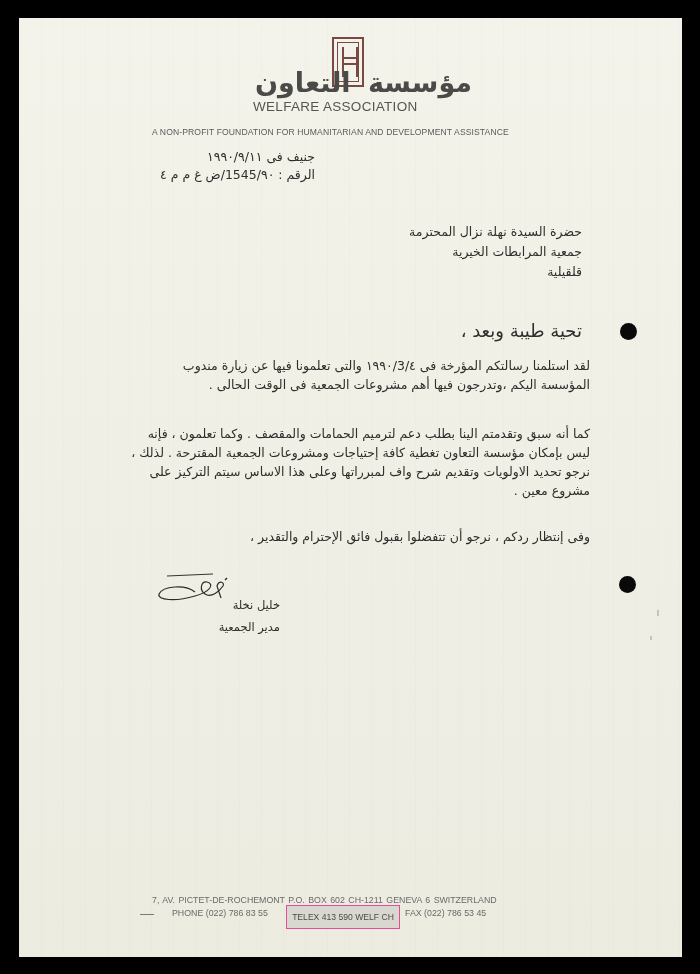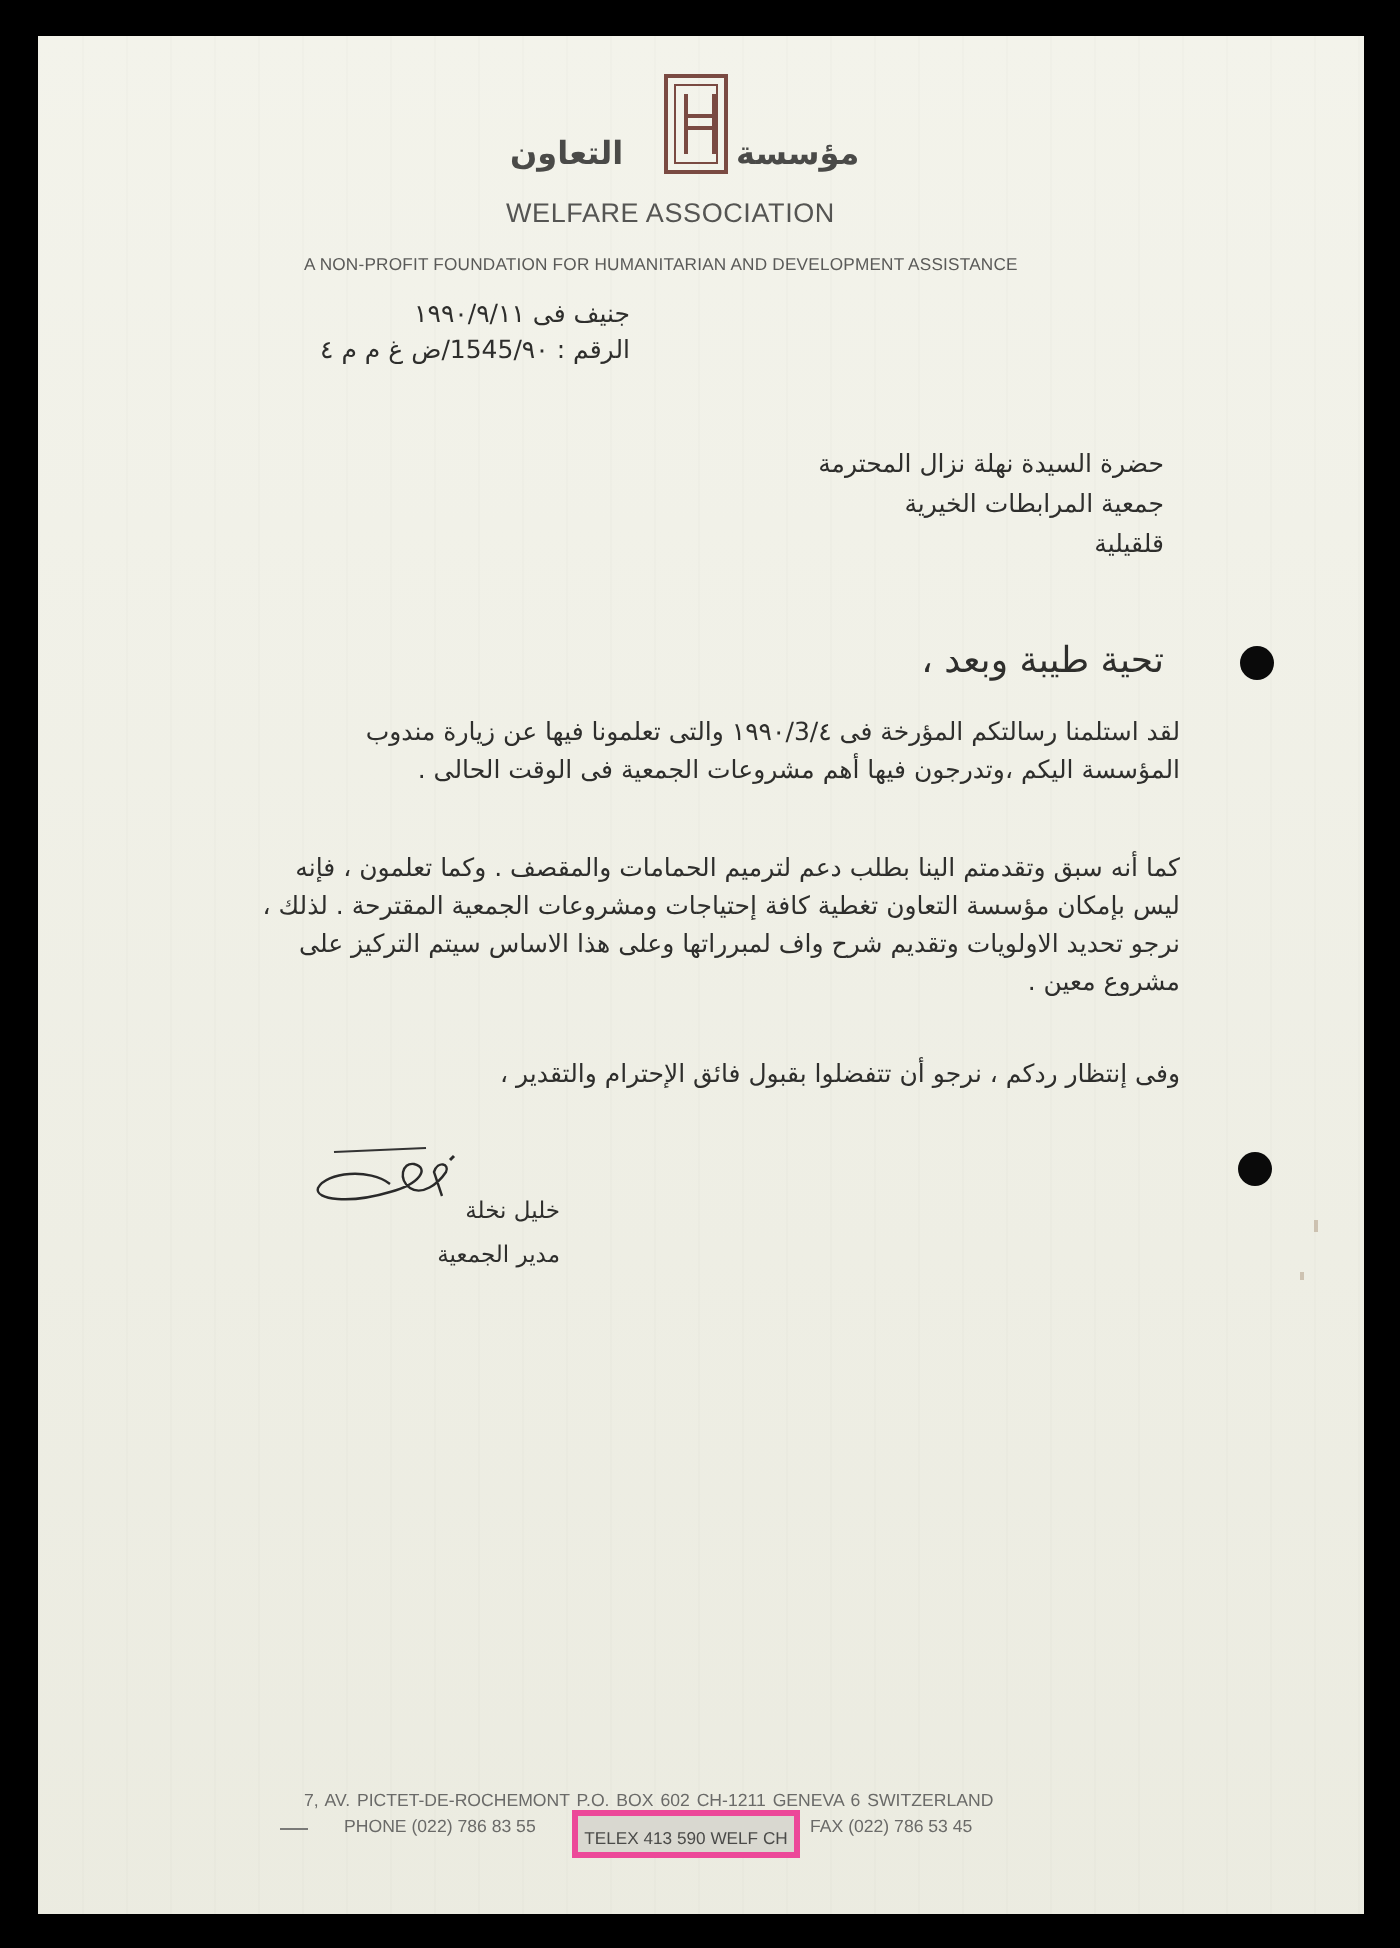--- a/index.html
+++ b/index.html
@@ -55,21 +55,21 @@
       position: absolute;
       left: 0; top: 10px; width: 12px; height: 8px;
       border-top: 2px solid #7a4a42;
       border-bottom: 2px solid #7a4a42;
       box-sizing: border-box;
     }
     .logo-ar-left, .logo-ar-right {
       position: absolute;
       top: 32px;
       font-family: "DejaVu Sans", sans-serif;
-      font-size: 16px;
+      font-size: 27px;
       color: #4a4a48;
       direction: rtl;
       font-weight: bold;
     }
     .logo-ar-right { left: 118px; }
     .logo-ar-left { left: 5px; }
     .logo-en {
       position: absolute;
       left: 253px;
       top: 99px;
@@ -154,21 +154,21 @@
       width: 14px; height: 1px;
       background: #7a7a78;
     }
     .telex-box {
       position: absolute;
       left: 286px;
       top: 905px;
       width: 114px;
       height: 24px;
       background: #d9d8d0;
-      border: 3px solid #ec4899;
+      border: 1px solid #ec4899;
       box-sizing: border-box;
       font-family: "Liberation Sans", sans-serif;
       font-size: 8.6px;
       color: #4a4a48;
       line-height: 22px;
       text-align: center;
       white-space: nowrap;
     }
   </style>
 </head>

